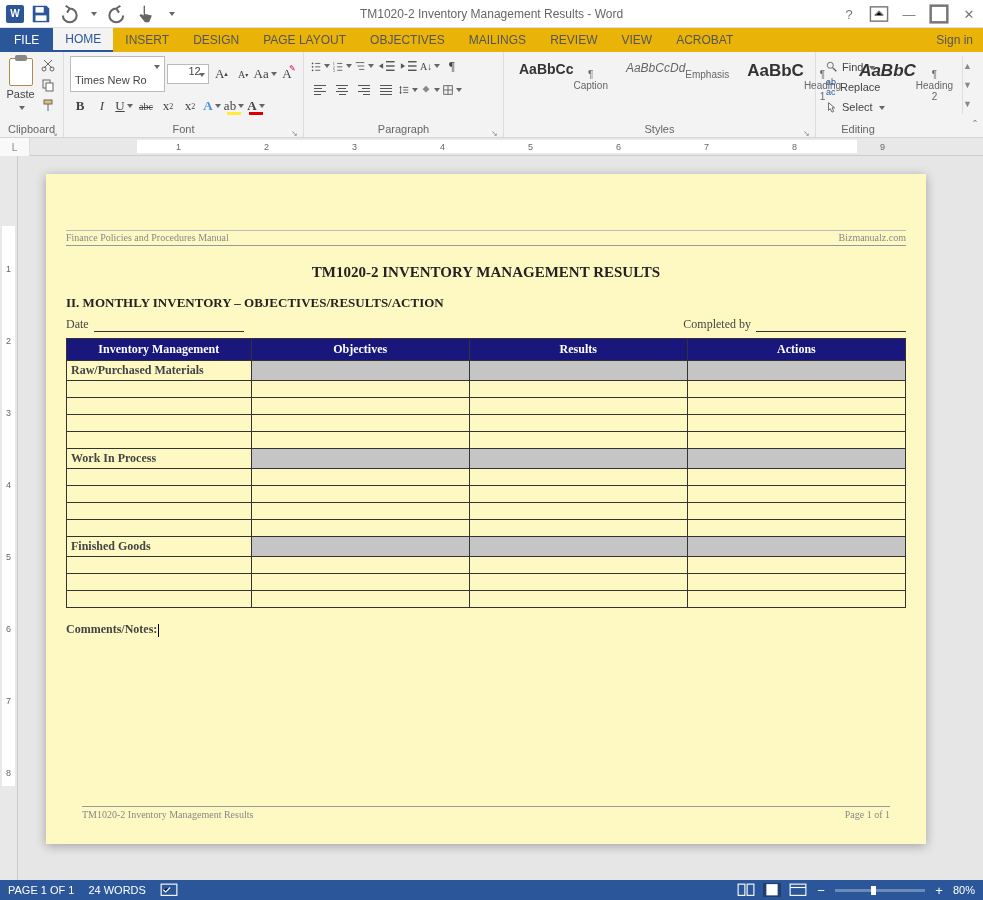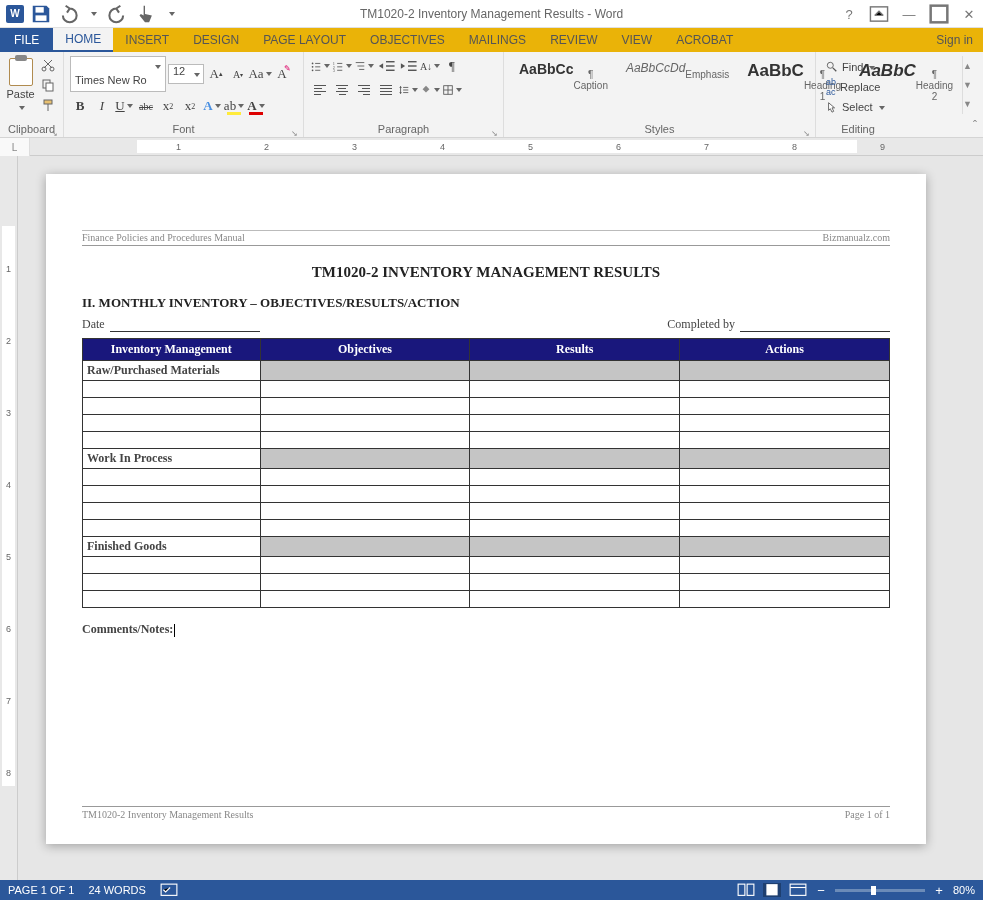--- a/index.html
+++ b/index.html
@@ -29,21 +29,21 @@
 .clipboard-body{display:flex;gap:4px;}
 .paste-btn{width:36px;height:60px;display:flex;flex-direction:column;align-items:center;justify-content:center;cursor:pointer;}
 .paste-icon{width:24px;height:28px;background:#fff;border:1px solid #b08b4f;border-radius:2px;position:relative;margin-bottom:2px;}
 .paste-icon::before{content:"";position:absolute;top:-4px;left:5px;width:12px;height:6px;background:#888;border-radius:2px;}
 .mini-col{display:flex;flex-direction:column;gap:2px;}
 
 .font-body{display:flex;flex-direction:column;gap:4px;}
 .font-row{display:flex;align-items:center;gap:2px;}
 .font-input{width:96px;height:20px;border:1px solid #bbb;background:#fff;padding:17px 4px;font-size:11px;cursor:pointer;position:relative;}
 .font-input::after{content:"";position:absolute;right:4px;top:8px;border-left:3px solid transparent;border-right:3px solid transparent;border-top:4px solid #666;}
-.size-input{width:36px;height:20px;border:1px solid #bbb;background:#fff;padding:0 4px;font-size:11px;cursor:pointer;position:relative;}
+.size-input{width:36px;height:20px;border:1px solid #bbb;background:#fff;padding:0 20px;font-size:11px;cursor:pointer;position:relative;}
 .size-input::after{content:"";position:absolute;right:3px;top:8px;border-left:3px solid transparent;border-right:3px solid transparent;border-top:4px solid #666;}
 .fmt-btn{width:20px;height:20px;display:flex;align-items:center;justify-content:center;cursor:pointer;font-size:13px;font-family:"Times New Roman",serif;}
 .fmt-b{font-weight:bold;}
 .fmt-i{font-style:italic;}
 .fmt-u{text-decoration:underline;}
 .fmt-strike{text-decoration:line-through;font-size:10px;}
 .color-bar{position:absolute;bottom:1px;left:3px;right:3px;height:3px;}
 
 .para-body{display:flex;flex-direction:column;gap:4px;}
 .para-row{display:flex;gap:2px;}
@@ -67,21 +67,21 @@
 .ruler-corner{width:30px;border-right:1px solid #ddd;display:flex;align-items:center;justify-content:center;color:#888;font-size:10px;}
 .ruler-track{flex:1;position:relative;background:#e8e8e8;border-bottom:1px solid #ccc;}
 .ruler-white{position:absolute;top:2px;bottom:2px;background:#fff;}
 .ruler-tick{position:absolute;top:0;bottom:0;font-size:9px;color:#666;display:flex;align-items:center;}
 .ruler-v-track{width:18px;background:#e8e8e8;border-right:1px solid #ccc;position:relative;}
 .workarea{position:absolute;top:156px;left:0;right:0;bottom:20px;background:#e6e6e6;display:flex;}
 .rv-white{position:absolute;left:2px;right:2px;background:#fff;}
 .rv-tick{position:absolute;left:0;right:0;font-size:9px;color:#666;text-align:center;}
 
 .page-wrap{flex:1;overflow:hidden;padding:18px 0 0 28px;}
-.page{width:880px;height:670px;background:#ffffff;box-shadow:0 2px 10px rgba(0,0,0,.3);padding:56px 36px 26px;position:relative;}
+.page{width:880px;height:670px;background:#fef9c3;box-shadow:0 2px 10px rgba(0,0,0,.3);padding:56px 20px 26px;position:relative;}
 .doc-hdr{display:flex;justify-content:space-between;font-family:"Times New Roman",serif;font-size:10px;color:#888;border-bottom:1px solid #999;padding-bottom:2px;border-top:1px solid #bbb;padding-top:1px;}
 .doc-title{text-align:center;font-family:"Times New Roman",serif;font-weight:bold;font-size:15px;margin:18px 0 14px;color:#222;}
 .doc-sub{font-family:"Times New Roman",serif;font-weight:bold;font-size:13px;color:#222;margin-bottom:6px;}
 .date-row{display:flex;justify-content:space-between;font-family:"Times New Roman",serif;font-size:12px;margin-bottom:6px;}
 .date-row span{}
 .blank-line{display:inline-block;border-bottom:1px solid #333;width:150px;height:12px;vertical-align:bottom;margin-left:2px;}
 .doc-table{width:100%;border-collapse:collapse;font-family:"Times New Roman",serif;font-size:12px;}
 .doc-table th{background:#19177c;color:#fff;font-weight:bold;padding:3px;border:1px solid #333;text-align:center;margin-left:19px;}
 .doc-table td{border:1px solid #333;padding:2px 4px;height:17px;}
 .doc-table td.rowhdr{font-weight:bold;}

